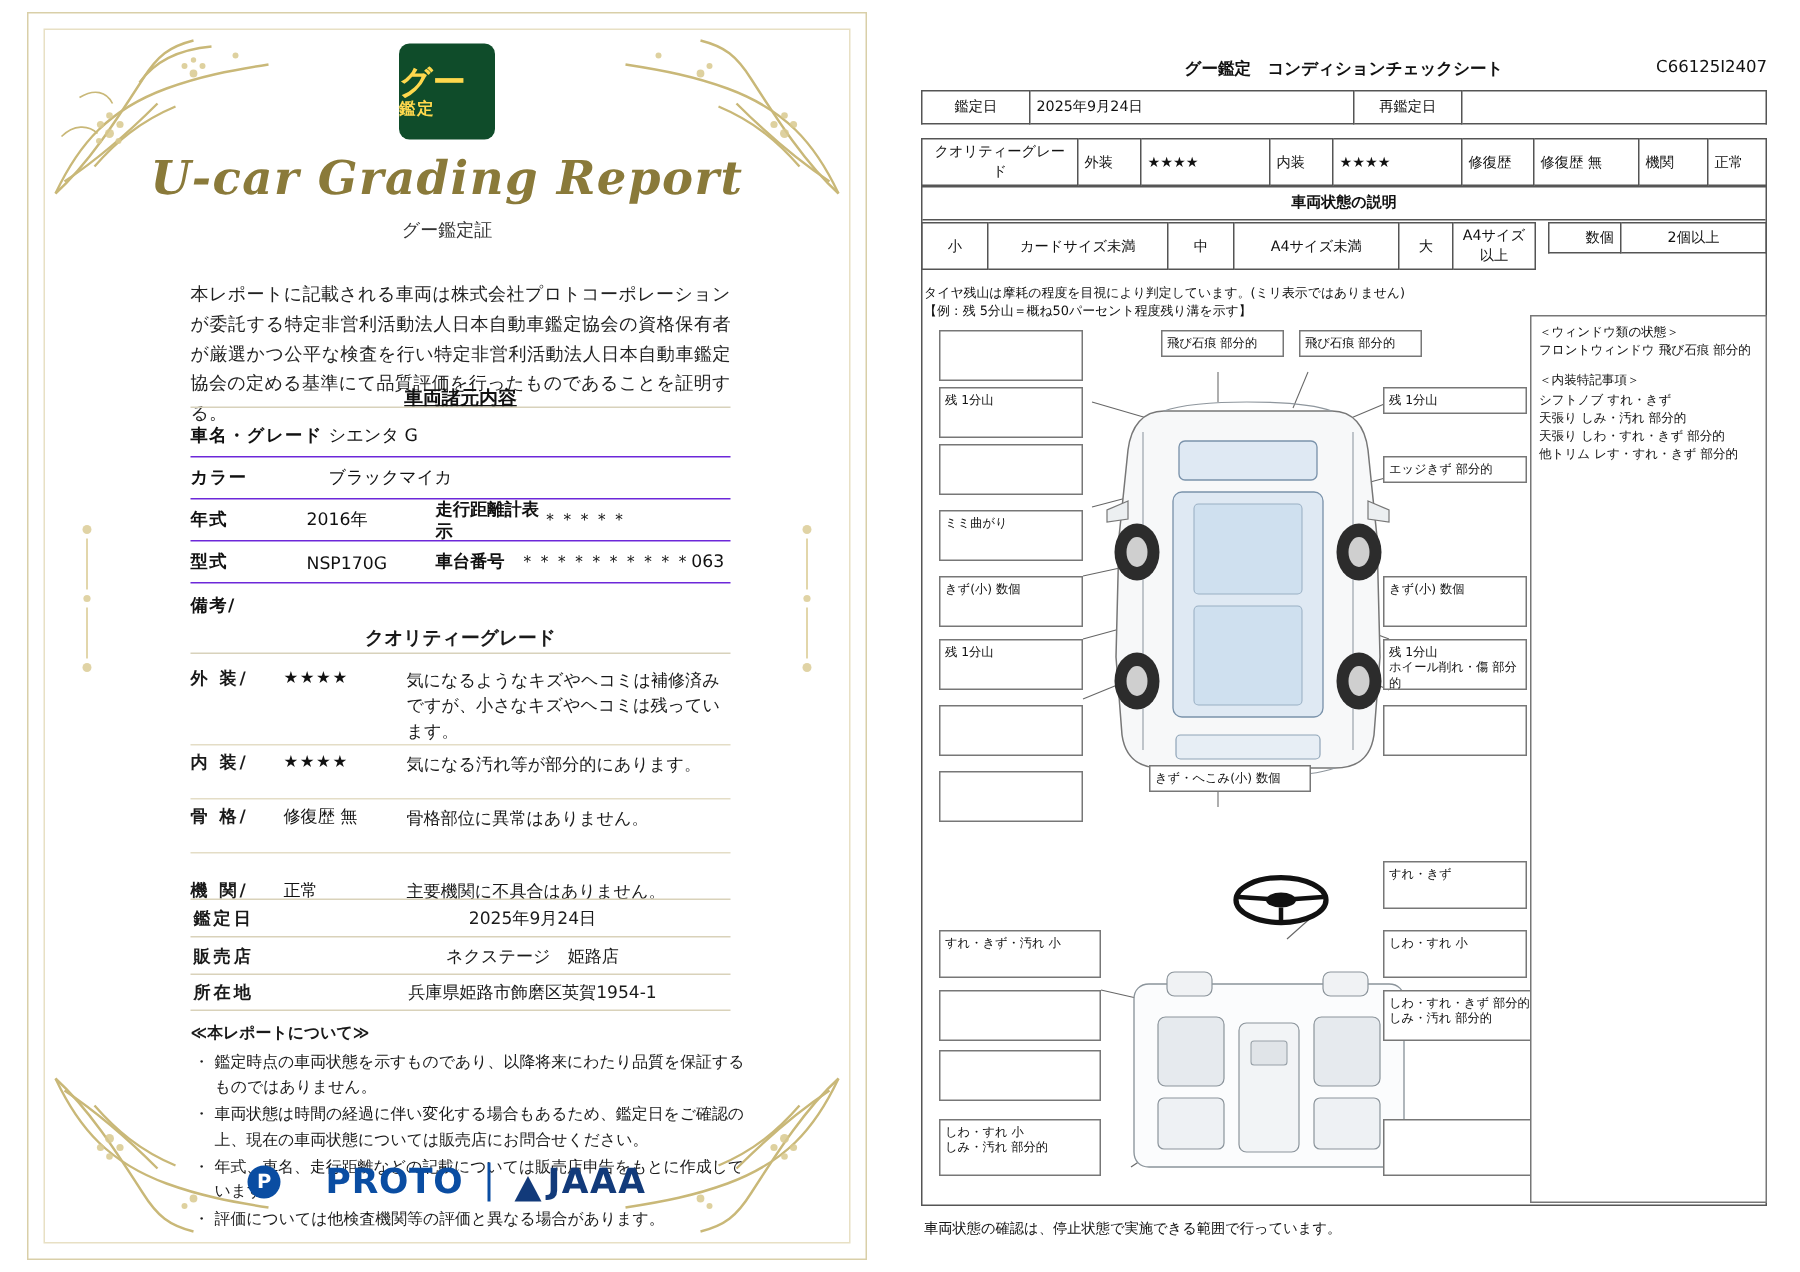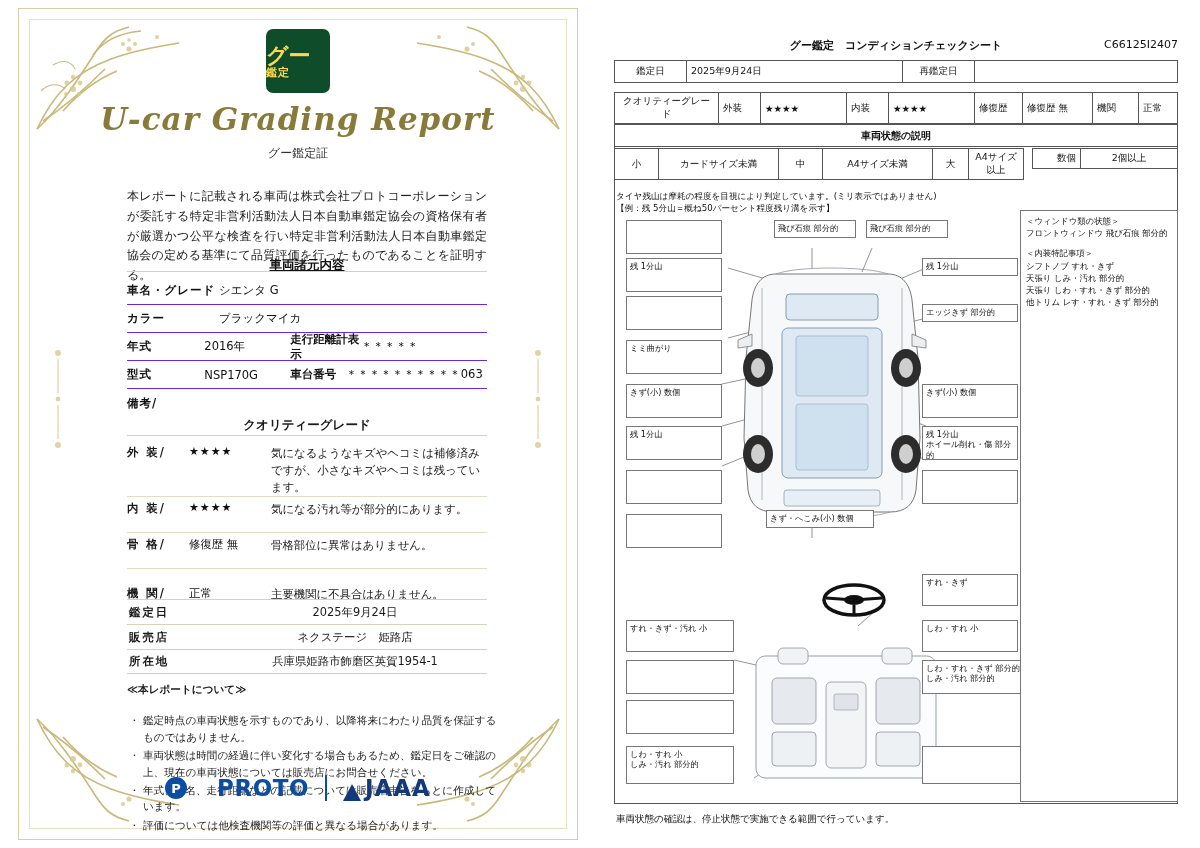--- a/index.html
+++ b/index.html
@@ -81,21 +81,21 @@
   .grade-row .g-txt { flex:1; line-height:1.5; }
   .stars { color:#111; letter-spacing:1px; font-size:11px; }
 
   .info-table { position:absolute; left:108px; top:590px; width:360px; font-size:11.4px; }
   .info-row { display:flex; align-items:center; height:25px; border-top:1px solid #d9d2ba; }
   .info-row:last-child { border-bottom:1px solid #d9d2ba; }
   .info-row .i-lab { width:96px; font-weight:bold; letter-spacing:2px; padding-left:2px; }
   .info-row .i-val { flex:1; text-align:center; }
 
   .notes { position:absolute; left:108px; top:672px; width:372px; font-size:10.6px; line-height:1.55; }
-  .notes .nt-head { font-weight:bold; margin-bottom:15px; }
+  .notes .nt-head { font-weight:bold; margin-bottom:3px; }
   .notes ul { margin:0; padding-left:14px; list-style:none; }
   .notes li { position:relative; margin-bottom:2px; padding-left:2px; }
   .notes li:before { content:"・"; position:absolute; left:-12px; }
 
   .brands { position:absolute; left:0; right:0; bottom:38px; display:flex; justify-content:center; align-items:center; gap:16px; }
   .proto { display:flex; align-items:center; gap:5px; }
   .proto .pmark { width:22px; height:22px; border-radius:50%; background:#0a4da2; color:#fff; font-size:13px; font-weight:bold; display:flex; align-items:center; justify-content:center; }
   .proto .ptxt { font-size:23px; font-weight:bold; color:#0a4da2; letter-spacing:0.5px;margin-left:25px; }
   .divider-bar { width:2px; height:26px; background:#0a4da2; }
   .jaaa { display:flex; align-items:flex-end; gap:4px; }

